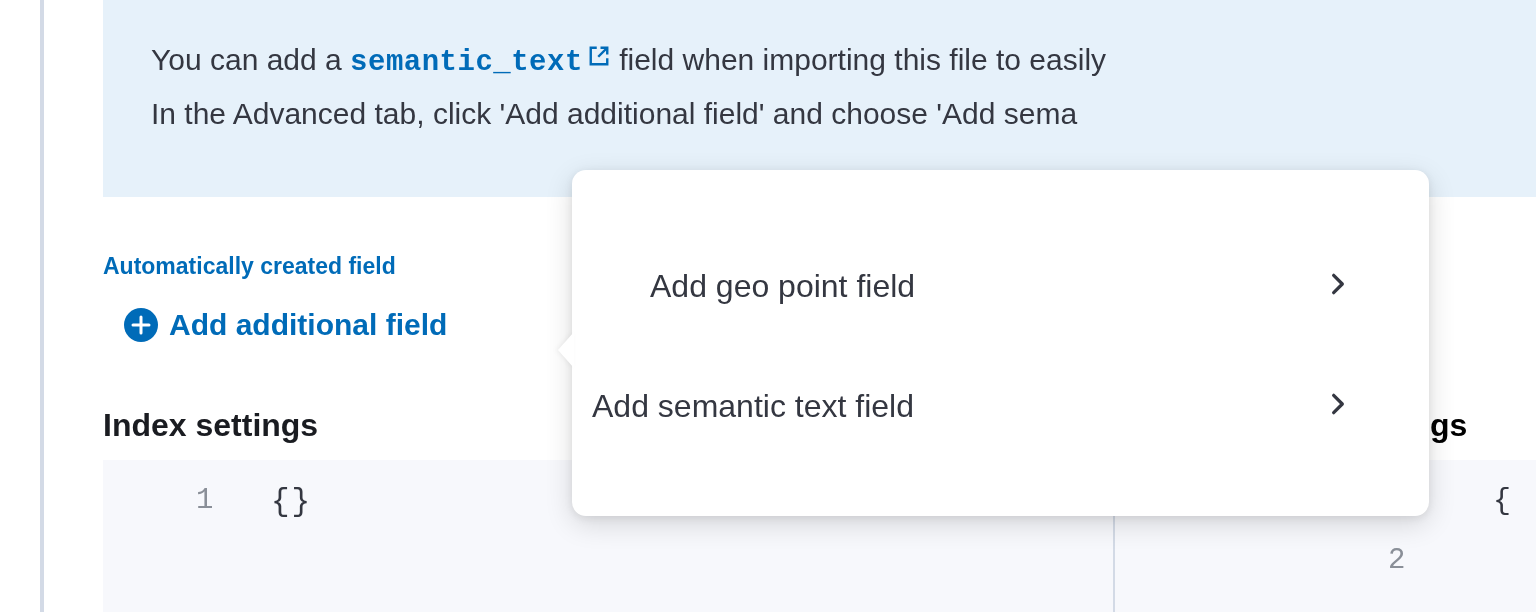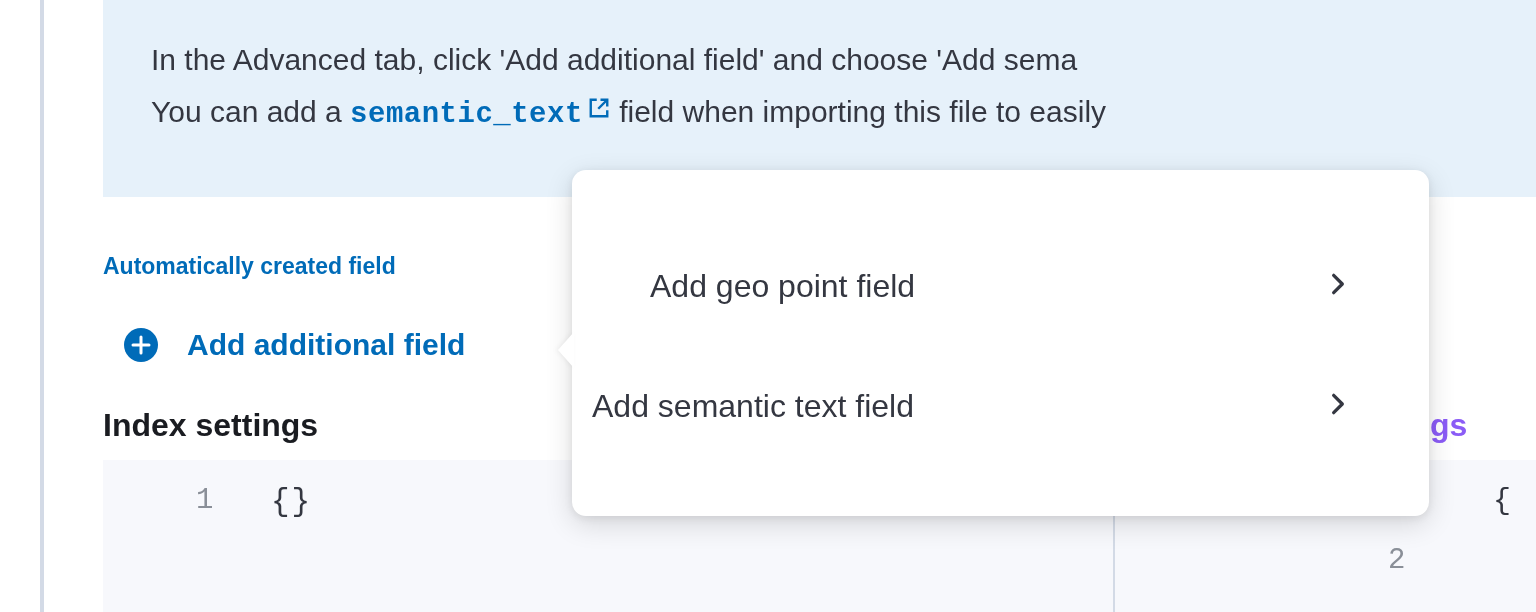--- a/index.html
+++ b/index.html
@@ -51,24 +51,24 @@
     left: 103px;
     top: 253px;
     font-size: 23px;
     font-weight: 700;
     color: #006bb8;
     white-space: nowrap;
   }
   .add-field-btn {
     position: absolute;
     left: 124px;
-    top: 328px;
+    top: 308px;
     display: flex;
     align-items: center;
-    gap: 29px;
+    gap: 11px;
     cursor: pointer;
   }
   .plus-circle {
     width: 34px;
     height: 34px;
     flex: 0 0 34px;
   }
   .add-field-label {
     font-size: 30px;
     font-weight: 600;
@@ -81,21 +81,21 @@
     font-size: 32px;
     font-weight: 700;
     color: #1a1c21;
   }
   .heading-right {
     position: absolute;
     left: 1430px;
     top: 407px;
     font-size: 32px;
     font-weight: 700;
-    color: #8b5cf6;
+    color: #000000;
   }
   .code-panel-left {
     position: absolute;
     left: 103px;
     top: 460px;
     width: 1010px;
     height: 152px;
     background: #f7f8fc;
   }
   .code-panel-left .ln {
@@ -198,28 +198,28 @@
     width: 26px;
     height: 26px;
   }
 </style>
 </head>
 <body>
 
 <div class="left-rail"></div>
 
 <div class="callout">
-  <div class="callout-text">In the Advanced tab, click 'Add additional field' and choose 'Add sema</div>
   <div class="callout-text">
     <span>You can add a </span><a class="code-link"><span>semantic_text</span><span class="ext-icon"><svg width="24" height="24" viewBox="0 0 16 16" fill="none" stroke="#006bb8" stroke-width="1.6">
             <path d="M6.5 2.5 H2.5 V13.5 H13.5 V9.5"></path>
             <path d="M9 2.5 H13.5 V7"></path>
             <path d="M13.5 2.5 L7.5 8.5"></path>
           </svg></span></a><span> field when importing this file to easily</span>
   </div>
+  <div class="callout-text">In the Advanced tab, click 'Add additional field' and choose 'Add sema</div>
 </div>
 
 <div class="auto-fields">Automatically created field</div>
 
 <div class="add-field-btn">
   <span class="plus-circle">
     <svg width="34" height="34" viewBox="0 0 34 34">
       <circle cx="17" cy="17" r="17" fill="#006bb8"></circle>
       <path d="M17 9 V25 M9 17 H25" stroke="#ffffff" stroke-width="3" stroke-linecap="round"></path>
     </svg>

